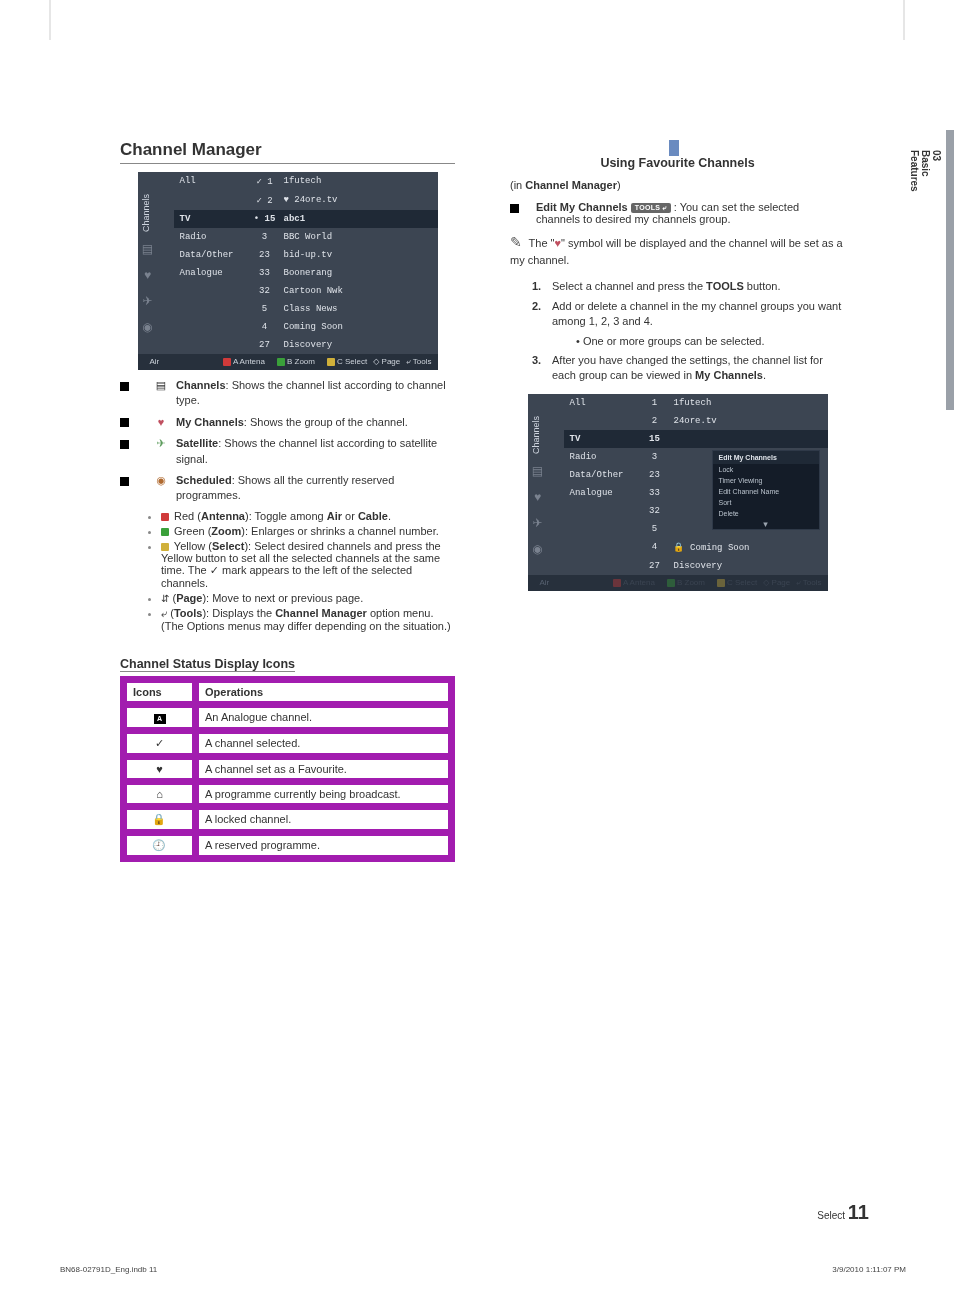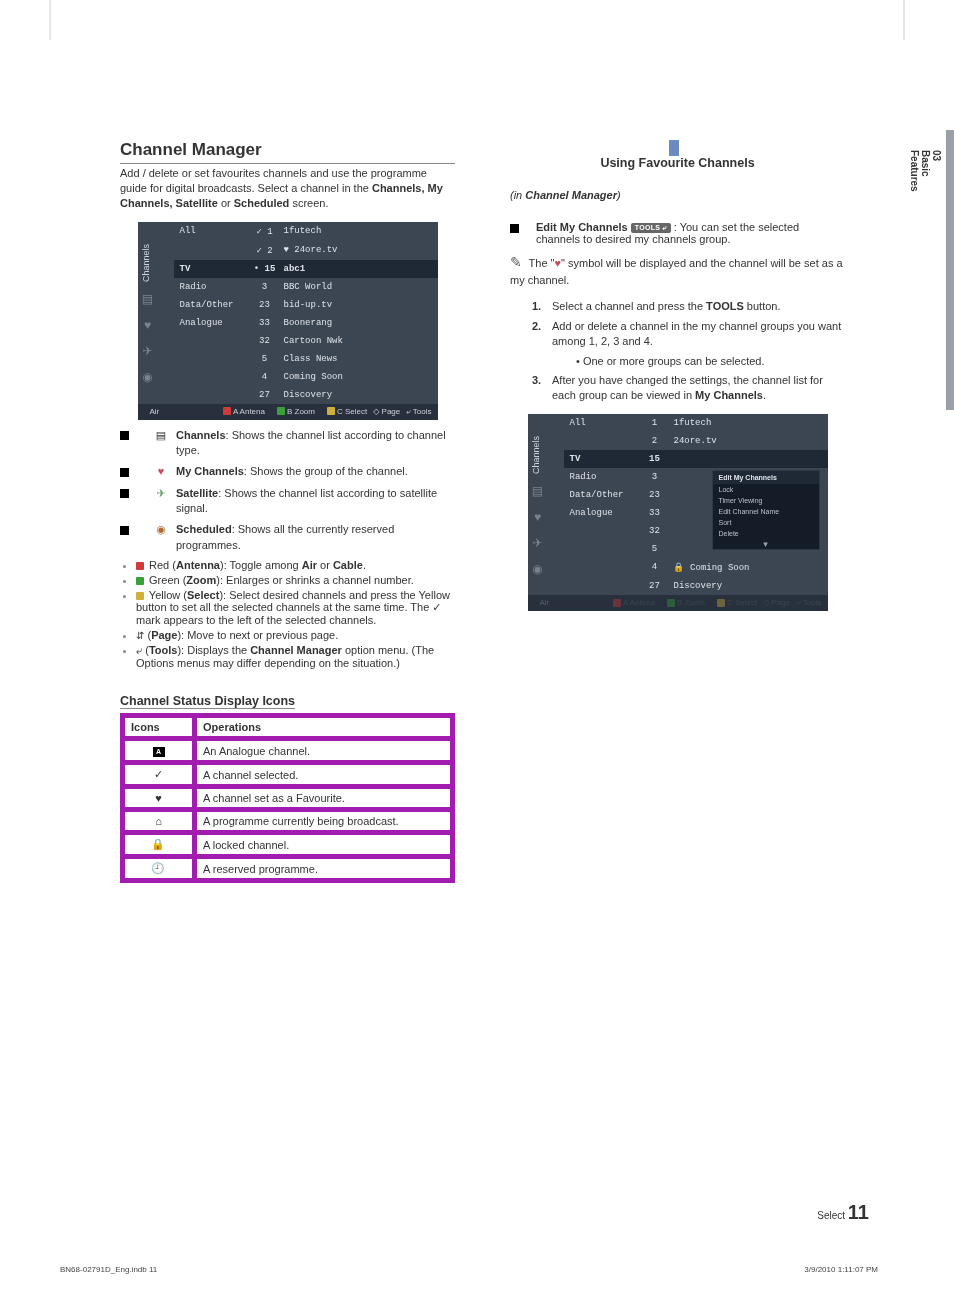--- a/index.html
+++ b/index.html
@@ -29,25 +29,25 @@
   h2 { font-size: 17px; font-weight: 600; margin: 0 0 2px 0; border-bottom: 1px solid #888; padding-bottom: 3px;}
   .intro { font-size: 11px; line-height: 1.35; margin-top: 2px; }
   .bold { font-weight: 700; }
   .black-box { display:inline-block; width: 9px; height: 9px; background:#000; margin-right:6px; vertical-align: middle;}
   .list { font-size: 11px; line-height: 1.4; }
   .list-item { display:flex; margin: 6px 0;}
   .list-item .bullet { flex:0 0 26px; }
   .list-item .icon { flex:0 0 30px; text-align:center;}
   .list-item .txt { flex:1; }
   .note-icon { font-size: 14px; color:#555; margin-right:4px;}
-  .sub-bullets { font-size:11px; margin-left: 16px; margin-top:4px;}
+  .sub-bullets { font-size:11px; margin-left: 41px; margin-top:4px;}
   .sub-bullets li { list-style: disc; margin:3px 0;}
   .sub-bullets li::marker { color:#888; }
   .icons-table { border-collapse: collapse; width: 100%; font-size:11px; margin-top:4px;}
-  .icons-table th, .icons-table td { border:5px solid #a21caf; padding:3px 6px; text-align:left;}
+  .icons-table th, .icons-table td { border:7px solid #a21caf; padding:3px 6px; text-align:left;}
   .icons-table th { font-weight:700; }
   .icons-table td.ic { text-align:center; width:72px;}
   .section-title { font-size:12.5px; font-weight:700; border-bottom:1px solid #888; display:inline-block; margin-top:14px;}
   .blue-bar { display:flex; align-items:center; margin-bottom:8px;flex-direction:column;}
   .blue-bar .stub { width:10px; height:16px; background:#6a8bc0; margin-right:8px; }
   .blue-bar .lbl { font-size:12.5px; font-weight:600;}
   .h3 { font-size:16px; font-weight:600; margin:10px 0 2px 0;}
   .small { font-size:11px; line-height:1.4; }
   .tools-badge { display:inline-block; background:#666; color:#fff; font-size:7px; padding:1px 4px; border-radius:2px; font-weight:700; letter-spacing:.3px; vertical-align:middle;}
   .ol { font-size:11px; line-height:1.4; margin-left:22px;}
@@ -76,21 +76,21 @@
   .menu-pop .mi { padding:2px 6px; color:#b9c2cc;}
   .menu-pop .sc { display:block; text-align:center; color:#9aa3ae; font-size:9px;}
   
   
   .side-tab { position:absolute; right:0; top:0; width:32px;}
   .side-tab .gray-bar { position:absolute; right:0; top:130px; width:8px; height:280px; background:#9aa0a8;}
   .side-tab .lbl { position:absolute; right:12px; top:150px; writing-mode: vertical-rl; font-size:10px; font-weight:600;}
 
   .page-num { font-size:20px; font-weight:700; }
   .pn-wrap { position:absolute; right:85px; bottom:90px; font-size:10px;}
-  .footer { position:absolute; left:60px; bottom:40px; right:76px; display:flex; justify-content:space-between; font-size:8px; color:#444;}
+  .footer { position:absolute; left:60px; bottom:40px; right:48px; display:flex; justify-content:space-between; font-size:8px; color:#444;}
   .updown { display:inline-block; font-size:10px;}
   .abox { display:inline-block; width:12px; height:10px; background:#000; color:#fff; font-size:7px; text-align:center; line-height:10px; font-weight:700;}
   .cbtn { display:inline-block; width:8px; height:8px; border-radius:1px; vertical-align:middle; margin-right:2px;}
   .cbtn.r { background:#d03a3a;} .cbtn.g{background:#3aa03a;} .cbtn.y{background:#d0b03a;}
 </style>
 </head>
 <body>
 
 <svg width="954" height="1314" style="position:absolute;left:0;top:0;pointer-events:none">
   <line class="crop-lines" x1="50" y1="0" x2="50" y2="40"></line>
@@ -103,27 +103,20 @@
   <div class="lbl">
     <span>03</span>&nbsp;&nbsp;
     <span>Basic Features</span>
   </div>
 </div>
 
 <div class="page">
 
   <div class="col col-left">
     <h2>Channel Manager</h2>
-    <p class="intro">
-      <span>Add / delete or set favourites channels and use the programme guide for digital broadcasts. Select a channel in the </span>
-      <span class="bold">Channels, My Channels, Satellite</span>
-      <span> or </span>
-      <span class="bold">Scheduled</span>
-      <span> screen.</span>
-    </p>
 
     
     <div class="tv" style="margin:8px auto;">
       <div class="side">
         <div class="vt">Channels</div>
         <span class="si">▤</span>
         <span class="si heart">♥</span>
         <span class="si">✈</span>
         <span class="si">◉</span>
       </div>
@@ -254,21 +247,21 @@
         </tbody>
     </table>
   </div>
 
   <div class="col col-right">
     <div class="blue-bar">
       <div class="stub"></div>
       <div class="lbl">Using Favourite Channels</div>
     </div>
 
-    <p class="small" style="margin:18px 0;font-style:italic;">
+    <p class="small" style="margin:8px 0;">
       <span>(in </span><span class="bold">Channel Manager</span><span>)</span>
     </p>
 
     <div class="list-item" style="font-size:11px;">
       <span class="bullet"><span class="black-box"></span></span>
       <span class="txt">
         <span class="bold">Edit My Channels</span>
         <span class="tools-badge">TOOLS ⤶</span>
         <span> : You can set the selected channels to desired my channels group.</span>
       </span>

